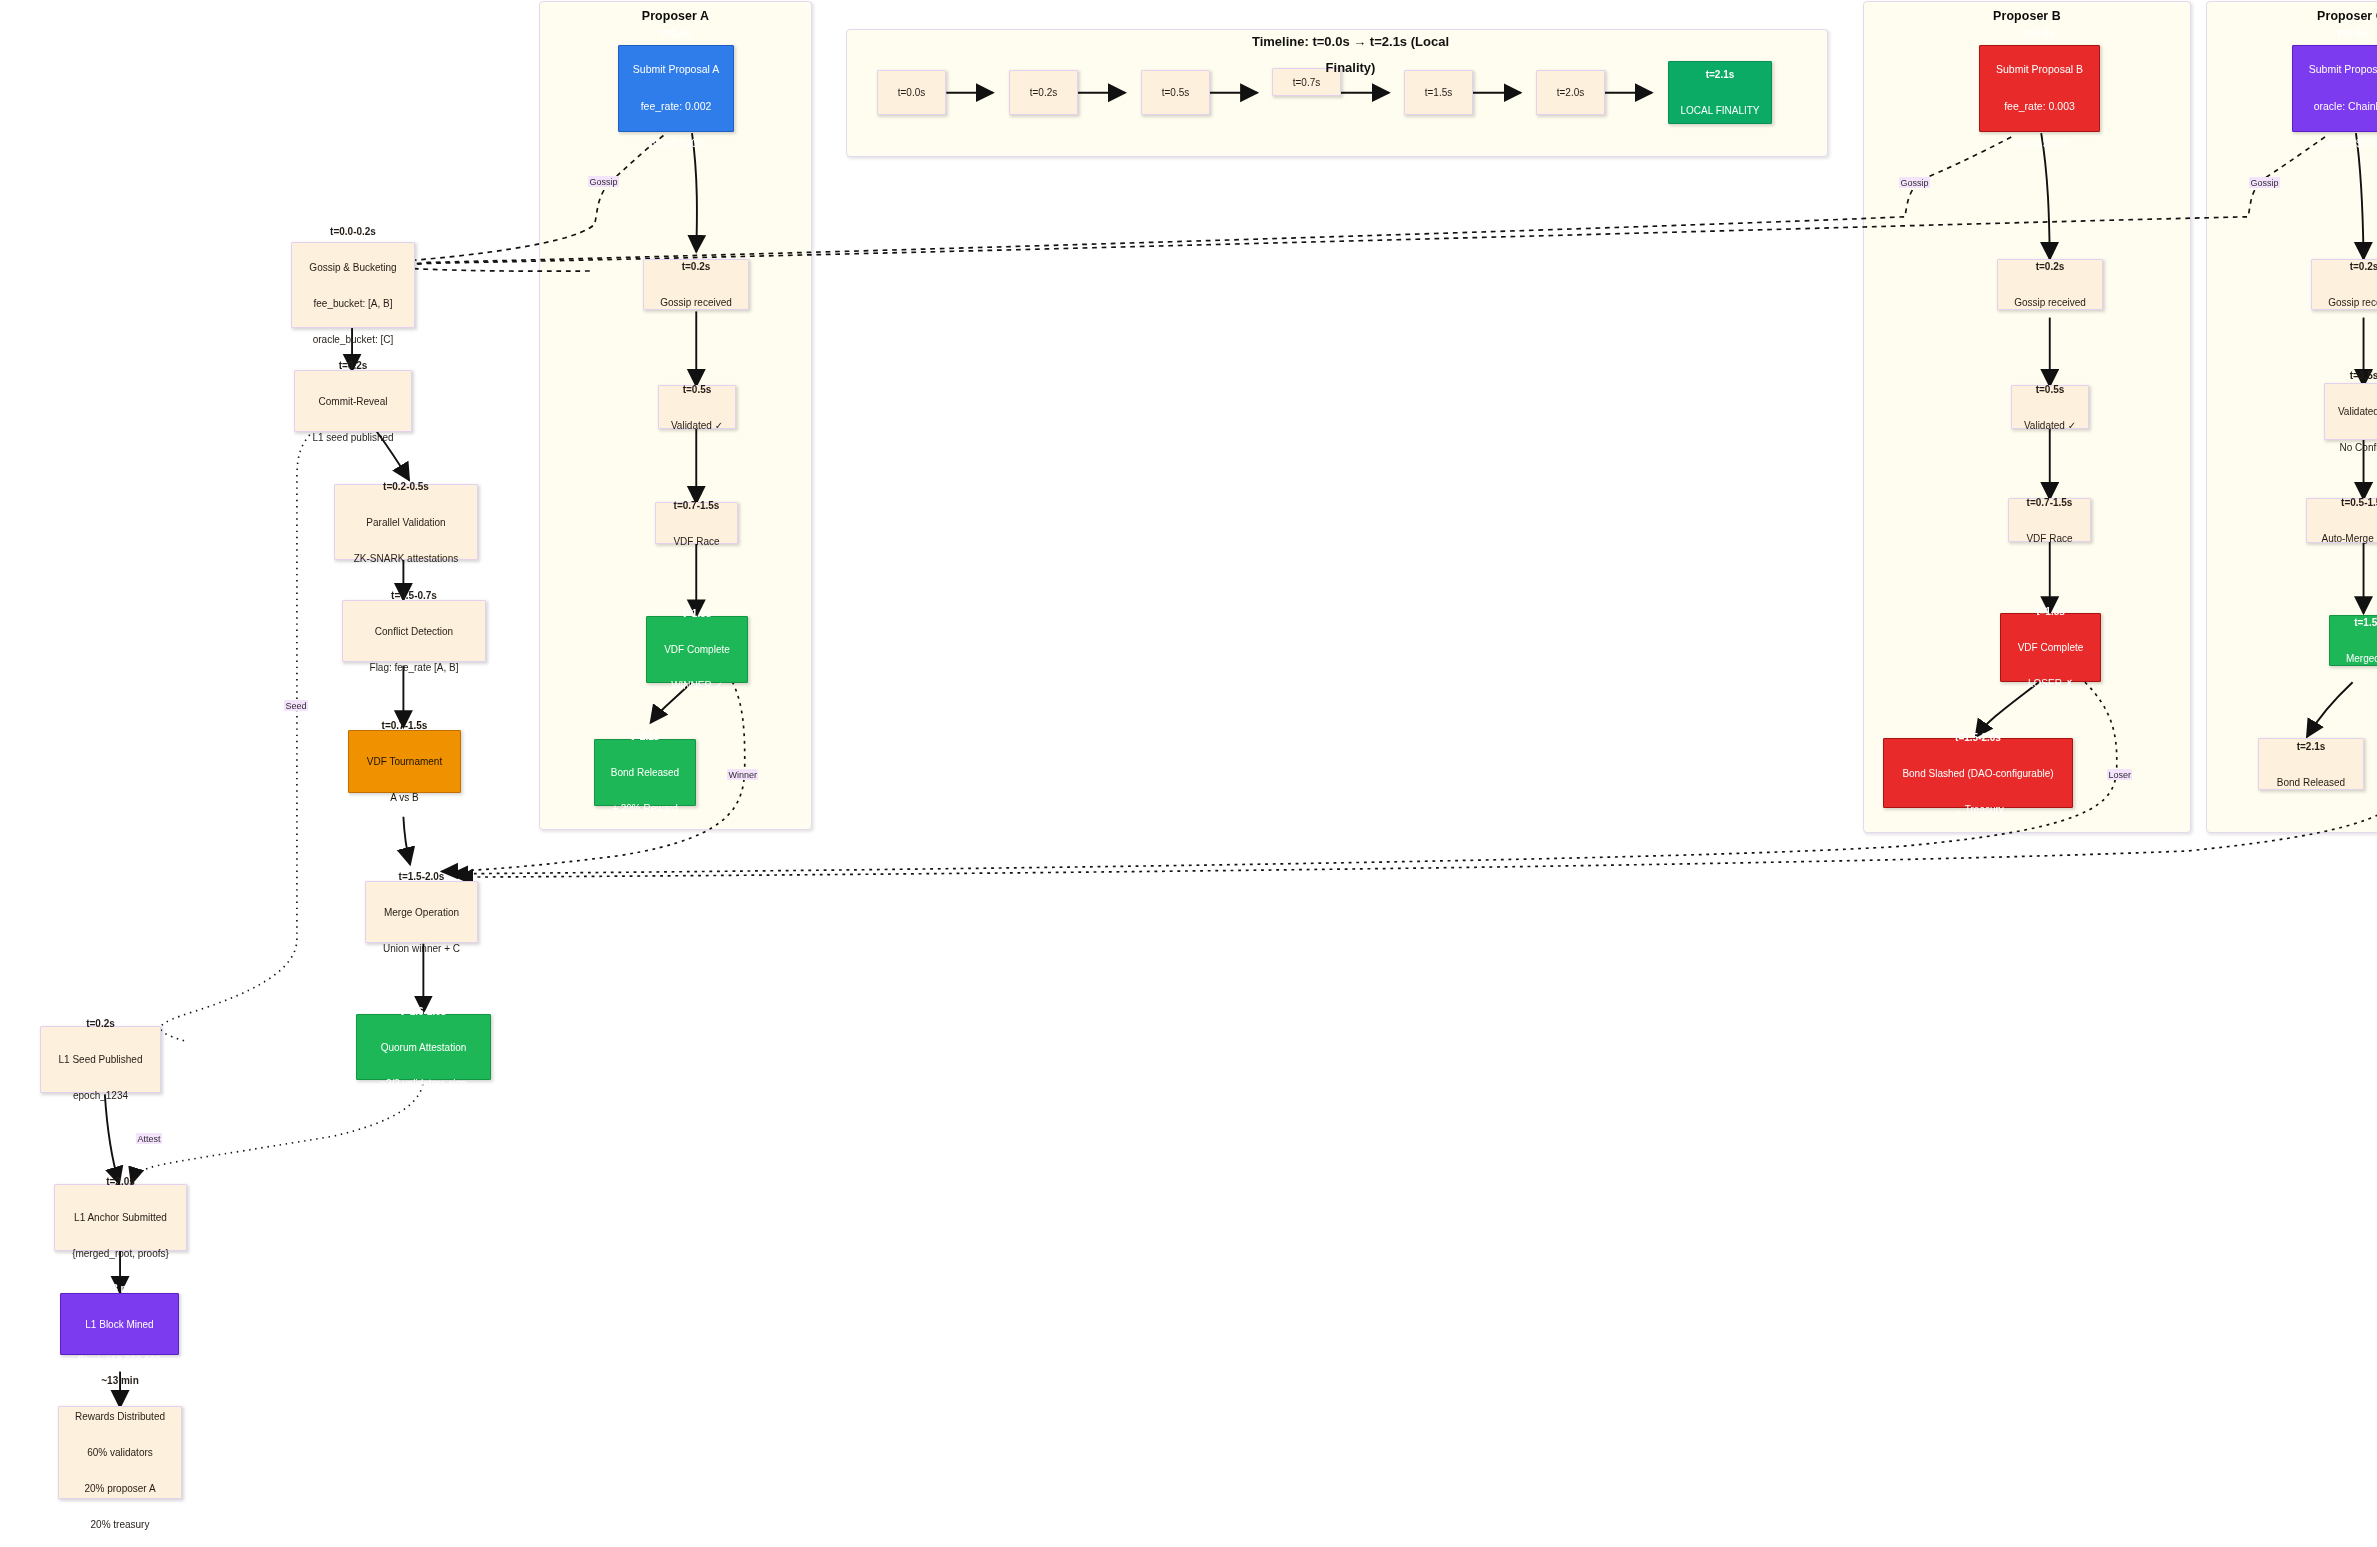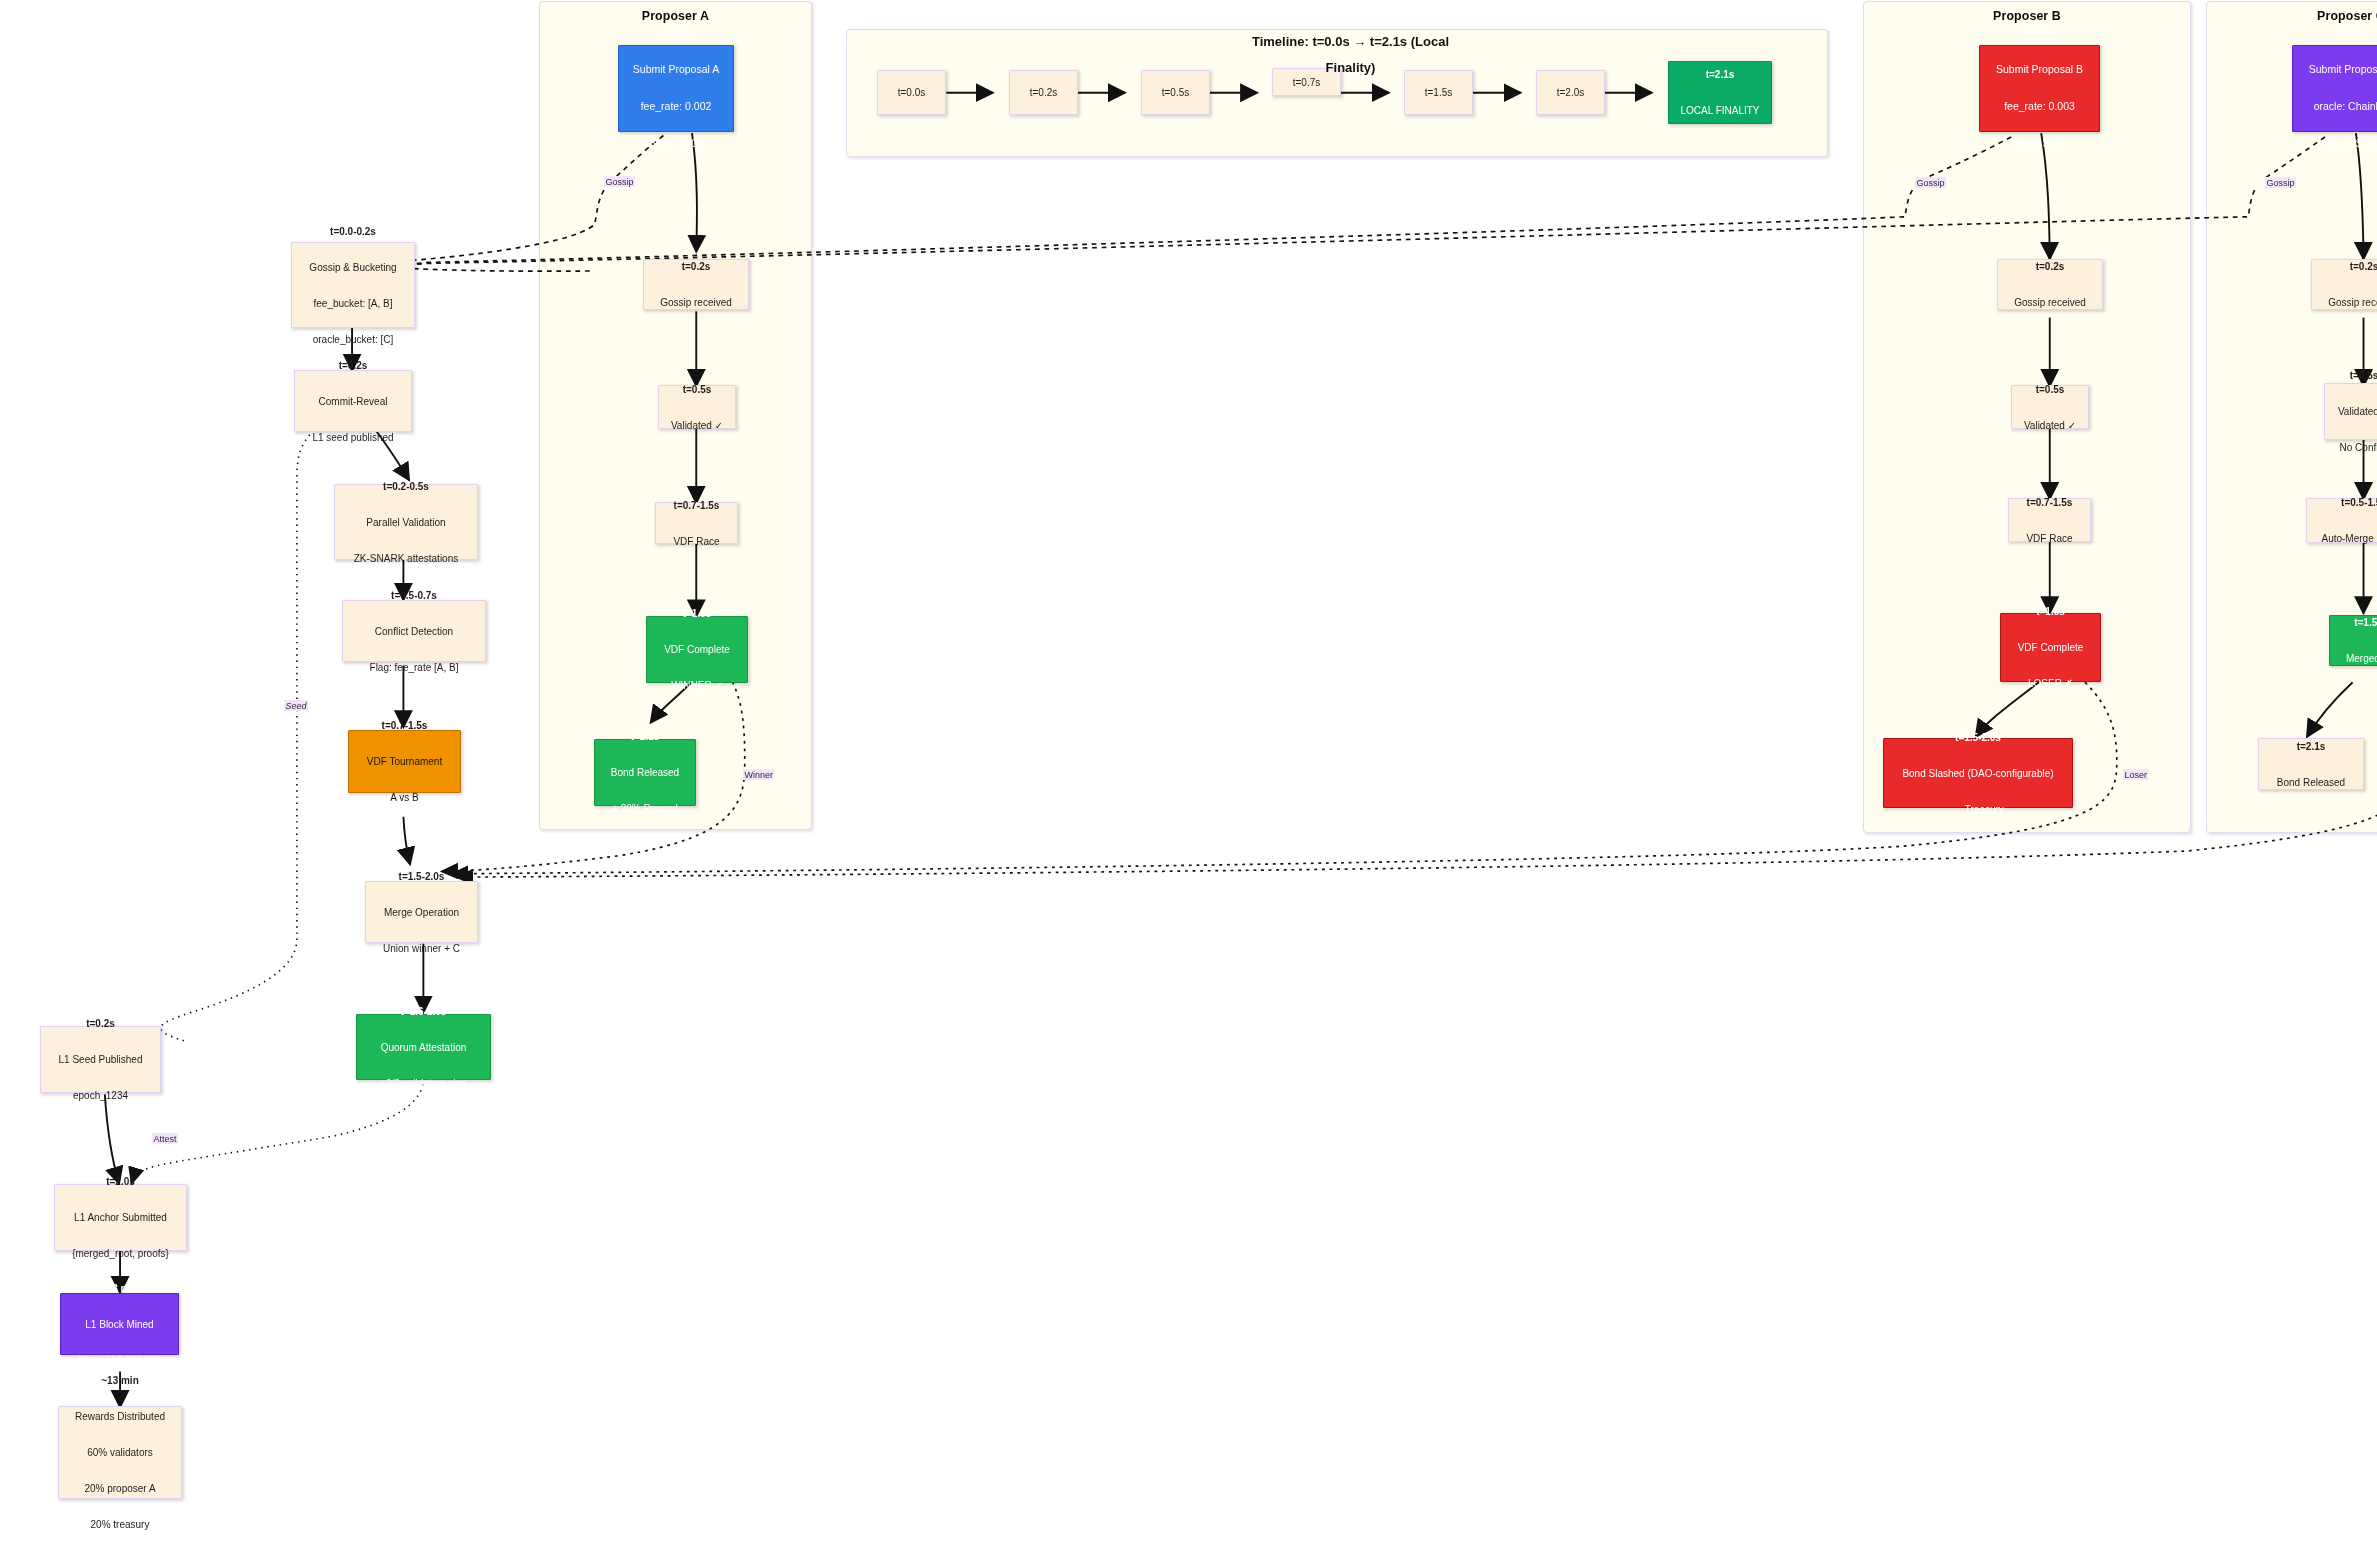--- a/index.html
+++ b/index.html
@@ -71,21 +71,20 @@
   
   .elabel {
     position: absolute;
     background: #f4e4fb;
     color: #332b38;
     font-size: 9px;
     padding: 0.5px 1.4px;
     white-space: nowrap;
     z-index: 7;
     border-radius: 0.5px;
-    margin-left: 16px;
   }
 </style>
 </head>
 <body>
 
 <div id="canvas">
 
   <div class="subgraph" style="left:539px; top:1px; width:271px; height:827px;">
     <div class="sg-title">Proposer A</div>
   </div>
@@ -269,21 +268,21 @@
   <div class="node n-default" style="left:365px; top:881px; width:113px; height:62px; font-size:10px;">
     <span class="ln l1">t=1.5-2.0s</span>
     <span class="ln">Merge Operation</span>
     <span class="ln">Union winner + C</span>
   </div>
   <div class="node n-green" style="left:356px; top:1014px; width:135px; height:66px; font-size:10px;">
     <span class="ln l1">t=1.6-2.0s</span>
     <span class="ln">Quorum Attestation</span>
     <span class="ln">≥2/3 validators sign</span>
   </div>
-  <div class="elabel" style="left:268px; top:700px;font-style:italic;">Seed</div>
+  <div class="elabel" style="left:284px; top:700px;">Seed</div>
   <div class="elabel" style="left:136px; top:1133px;">Attest</div>
 
   <div class="node n-red" style="left:1979px; top:45px; width:121px; height:87px; font-size:10.5px;">
     <span class="ln l1">t=0.0s</span>
     <span class="ln">Submit Proposal B</span>
     <span class="ln">fee_rate: 0.003</span>
     <span class="ln">Bond: $100</span>
   </div>
   <div class="node n-default" style="left:1997px; top:259px; width:106px; height:51px; font-size:10px;">
     <span class="ln l1">t=0.2s</span>

